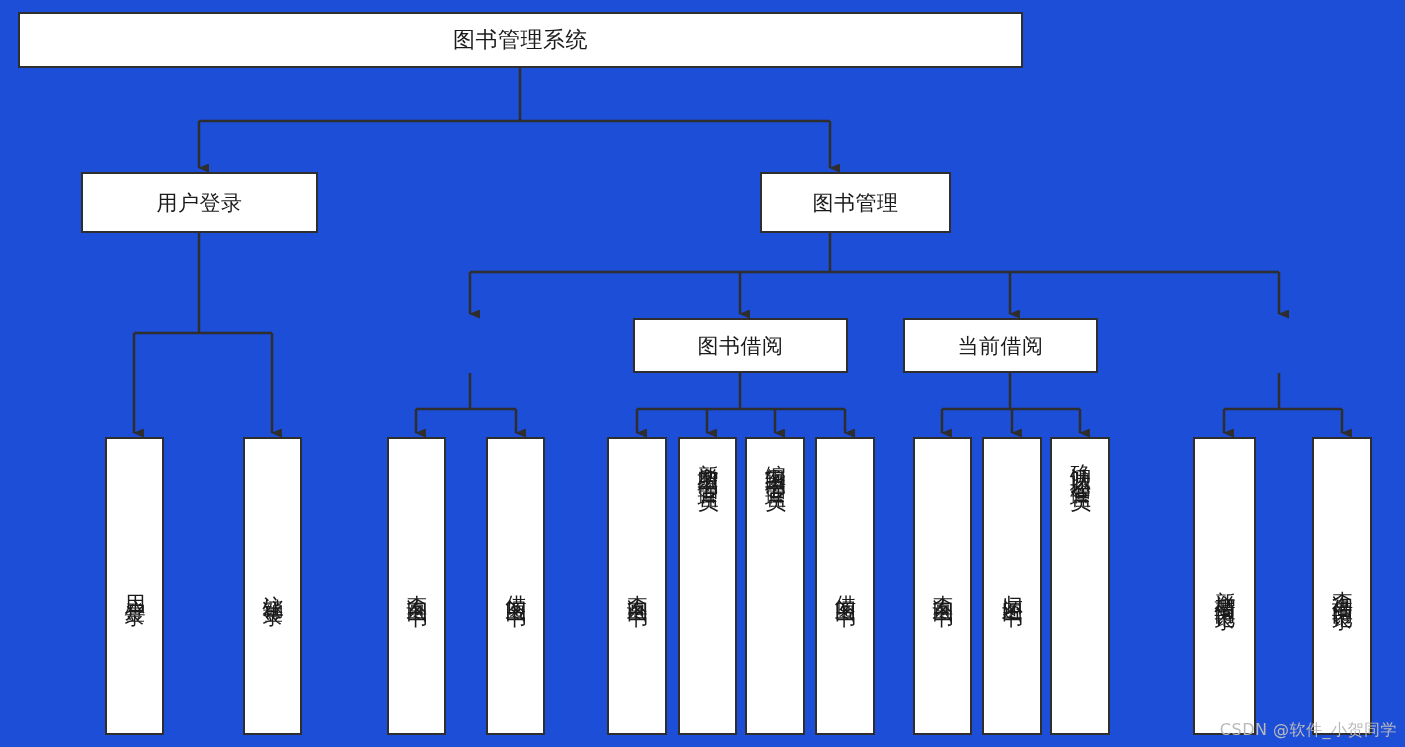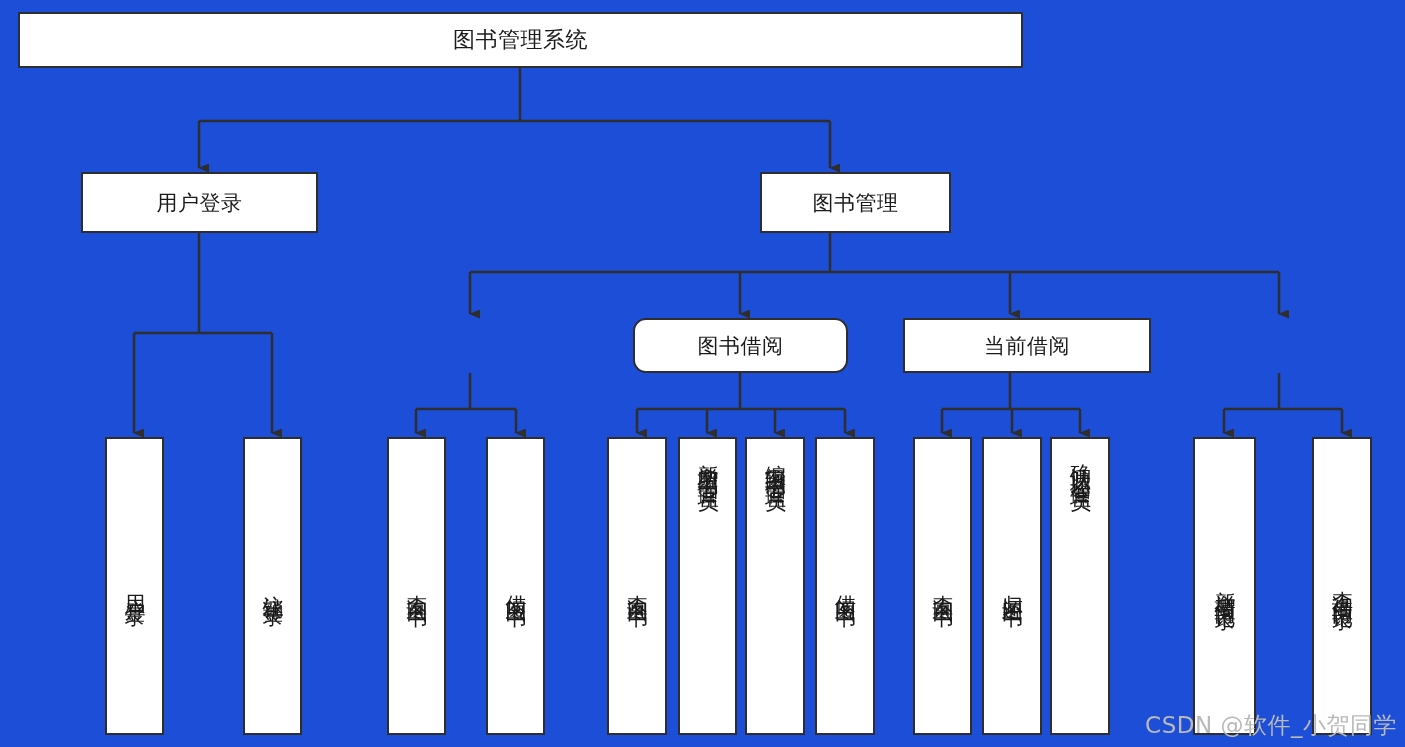--- a/index.html
+++ b/index.html
@@ -59,21 +59,21 @@
     display: block;
   }
   .node-box.vertical.centered {
     align-items: center;
     padding-top: 0;
   }
   .watermark {
     position: absolute;
     right: 8px;
     bottom: 6px;
-    font-size: 23px;
+    font-size: 16px;
     color: #b9b9b9;
     white-space: nowrap;
     letter-spacing: 0.5px;
   }
 </style>
 </head>
 <body>
 
 <div id="diagram-root">
 
@@ -134,24 +134,24 @@
     <span>图书管理系统</span>
   </div>
 
   <div class="node-box horizontal" style="left:81px; top:172px; width:237px; height:61px;">
     <span>用户登录</span>
   </div>
   <div class="node-box horizontal" style="left:712px; top:172px; width:191px; height:61px;margin-left:48px;">
     <span>图书管理</span>
   </div>
 
-  <div class="node-box horizontal" style="left:633px; top:318px; width:215px; height:55px;border-radius:13px;">
+  <div class="node-box horizontal" style="left:633px; top:318px; width:215px; height:55px;">
     <span>图书借阅</span>
   </div>
-  <div class="node-box horizontal" style="left:903px; top:318px; width:248px; height:55px;">
+  <div class="node-box horizontal" style="left:903px; top:318px; width:195px; height:55px;">
     <span>当前借阅</span>
   </div>
 
   <div class="node-box vertical centered" style="left:105px; top:437px; width:59px; height:298px;">
     <span class="vtext">用户登录</span>
   </div>
   <div class="node-box vertical centered" style="left:243px; top:437px; width:59px; height:298px;">
     <span class="vtext">注销登录</span>
   </div>
 

